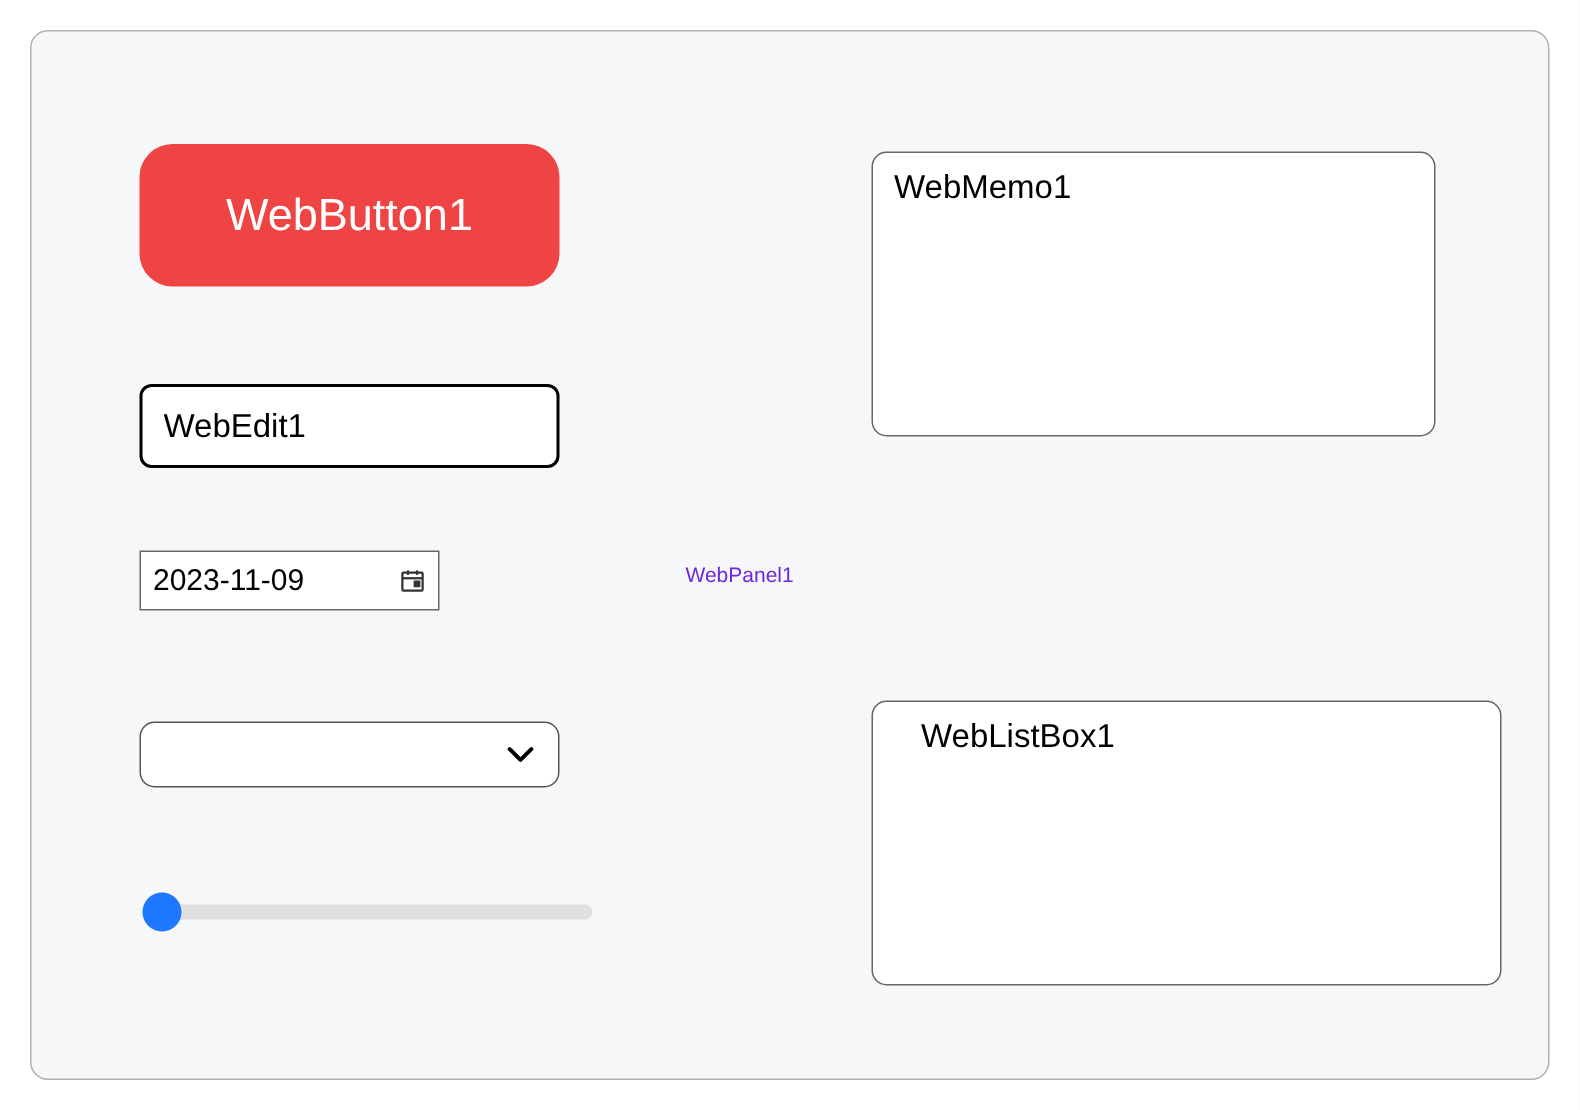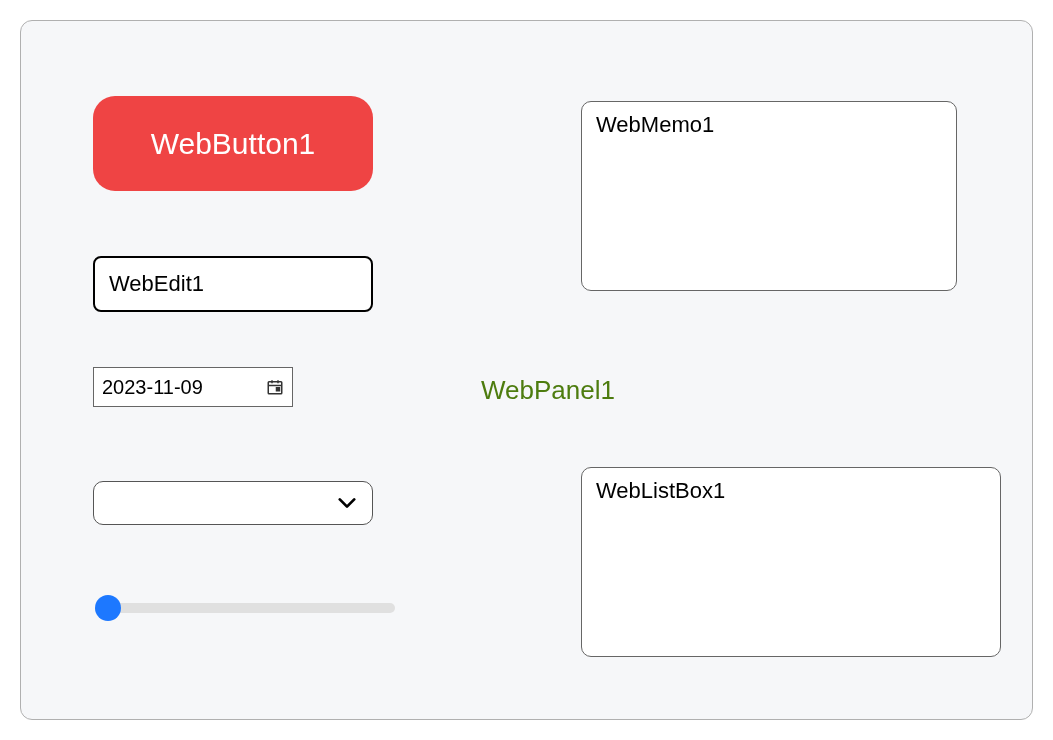--- a/index.html
+++ b/index.html
@@ -128,36 +128,36 @@
       border-radius: 10px;
       background: #ffffff;
       font-size: 22px;
       padding: 10px 14px;
       resize: none;
       outline: none;
       font-family: Arial, Helvetica, sans-serif;
     }
     .panel-label {
       position: absolute;
-      left: 460px;
+      left: 436px;
       top: 354px;
-      font-size: 26px;
-      color: #4d7c0f;
+      font-size: 14px;
+      color: #6d28d9;
     }
     .web-listbox {
       position: absolute;
       left: 560px;
       top: 446px;
       width: 420px;
       height: 190px;
       border: 1px solid #666666;
       border-radius: 10px;
       background: #ffffff;
       font-size: 22px;
-      padding: 10px 14px;
+      padding: 10px 32px;
       overflow-y: auto;
     }
   </style>
 </head>
 <body>
 
 <div class="panel">
 
   <button class="web-button">WebButton1</button>
 

